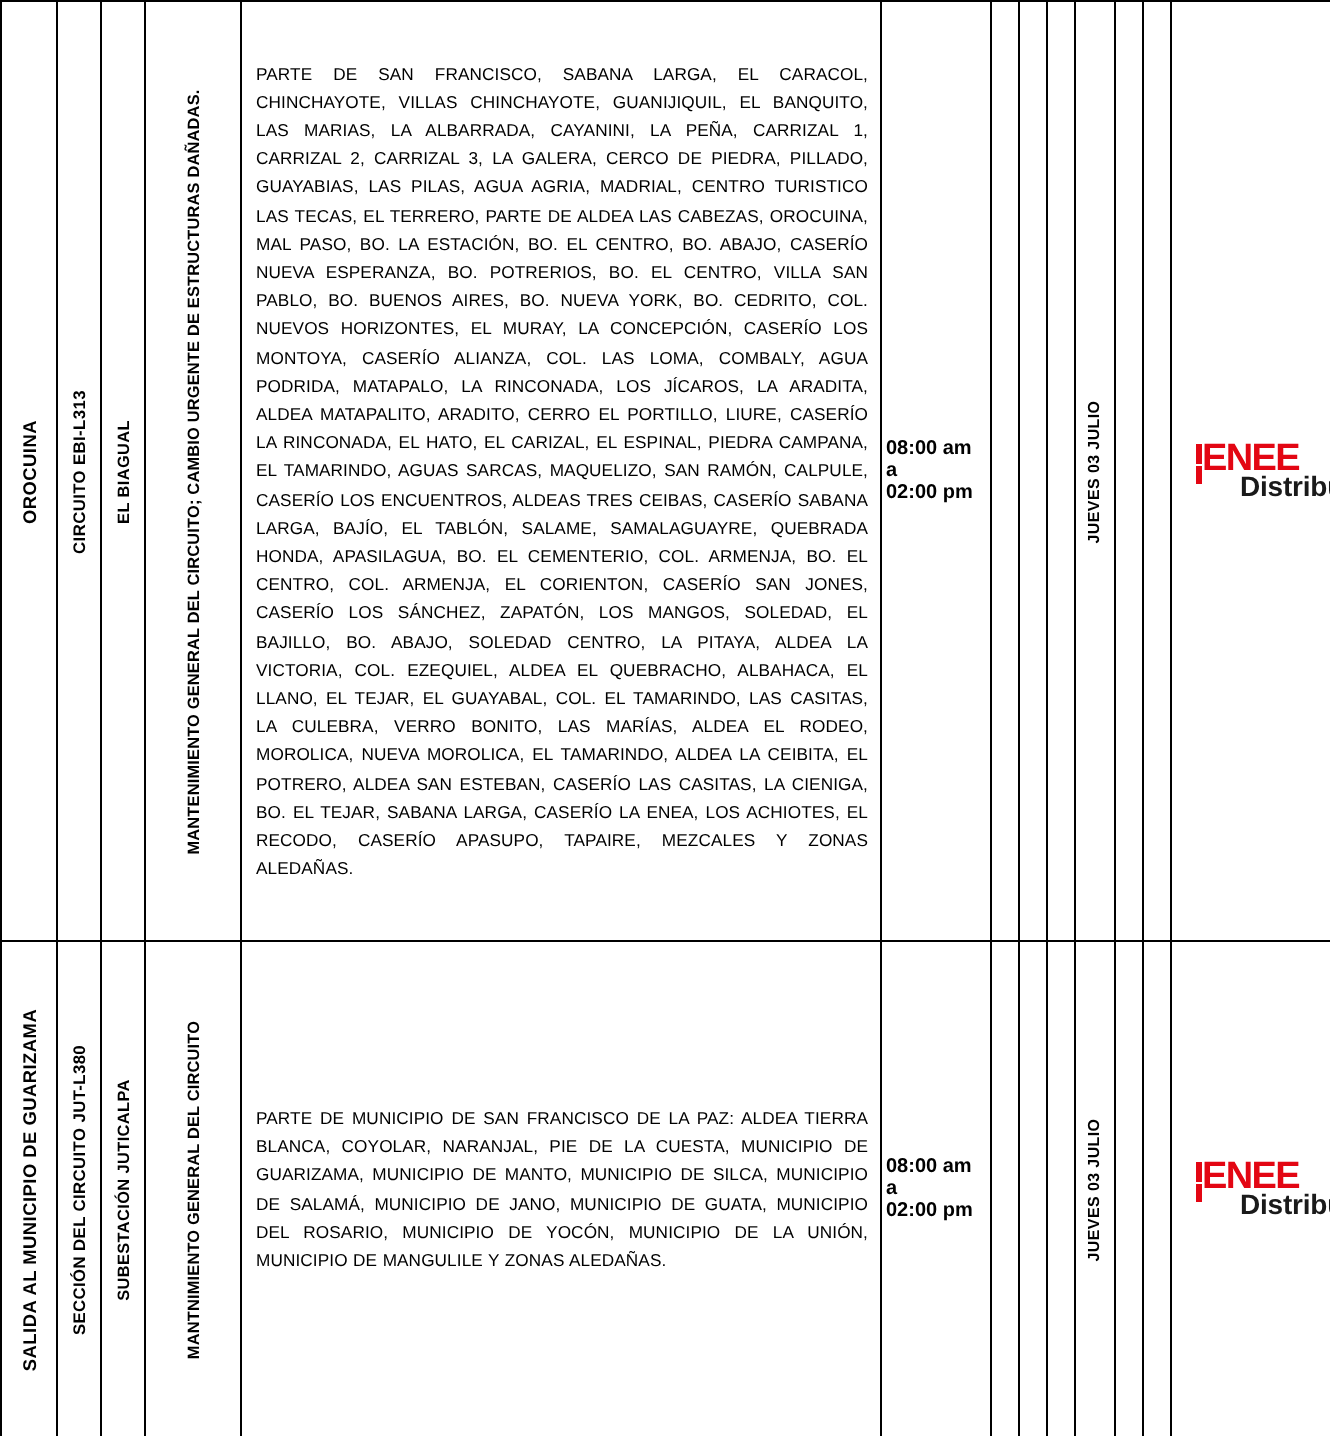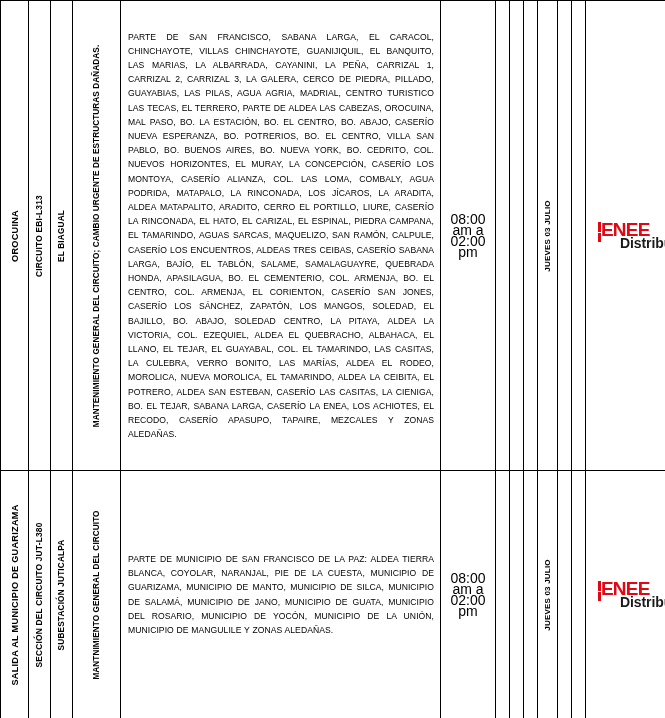--- a/index.html
+++ b/index.html
@@ -110,23 +110,22 @@
     padding: 6px 6px 6px 7px;
     letter-spacing: 0.05px;
     word-spacing: 0.3px;
     hyphens: none;
   }
   .row-b .zonas-cell { vertical-align: middle; }
   .row-b .zonas-text { padding: 4px 6px 4px 7px; }
 
   
   .horario-text {
-    font-size: 14px;
-    font-weight: normal;
-    text-align: center;
+    font-size: 10px;
+    font-weight: bold;
     line-height: 11px;
     color: #000;
     padding: 0 2px;
   }
 
   
   .fecha-cell { background: #FFC000; }
   .fecha-cell .vert-inner {
     font-size: 8px;
     font-weight: bold;

